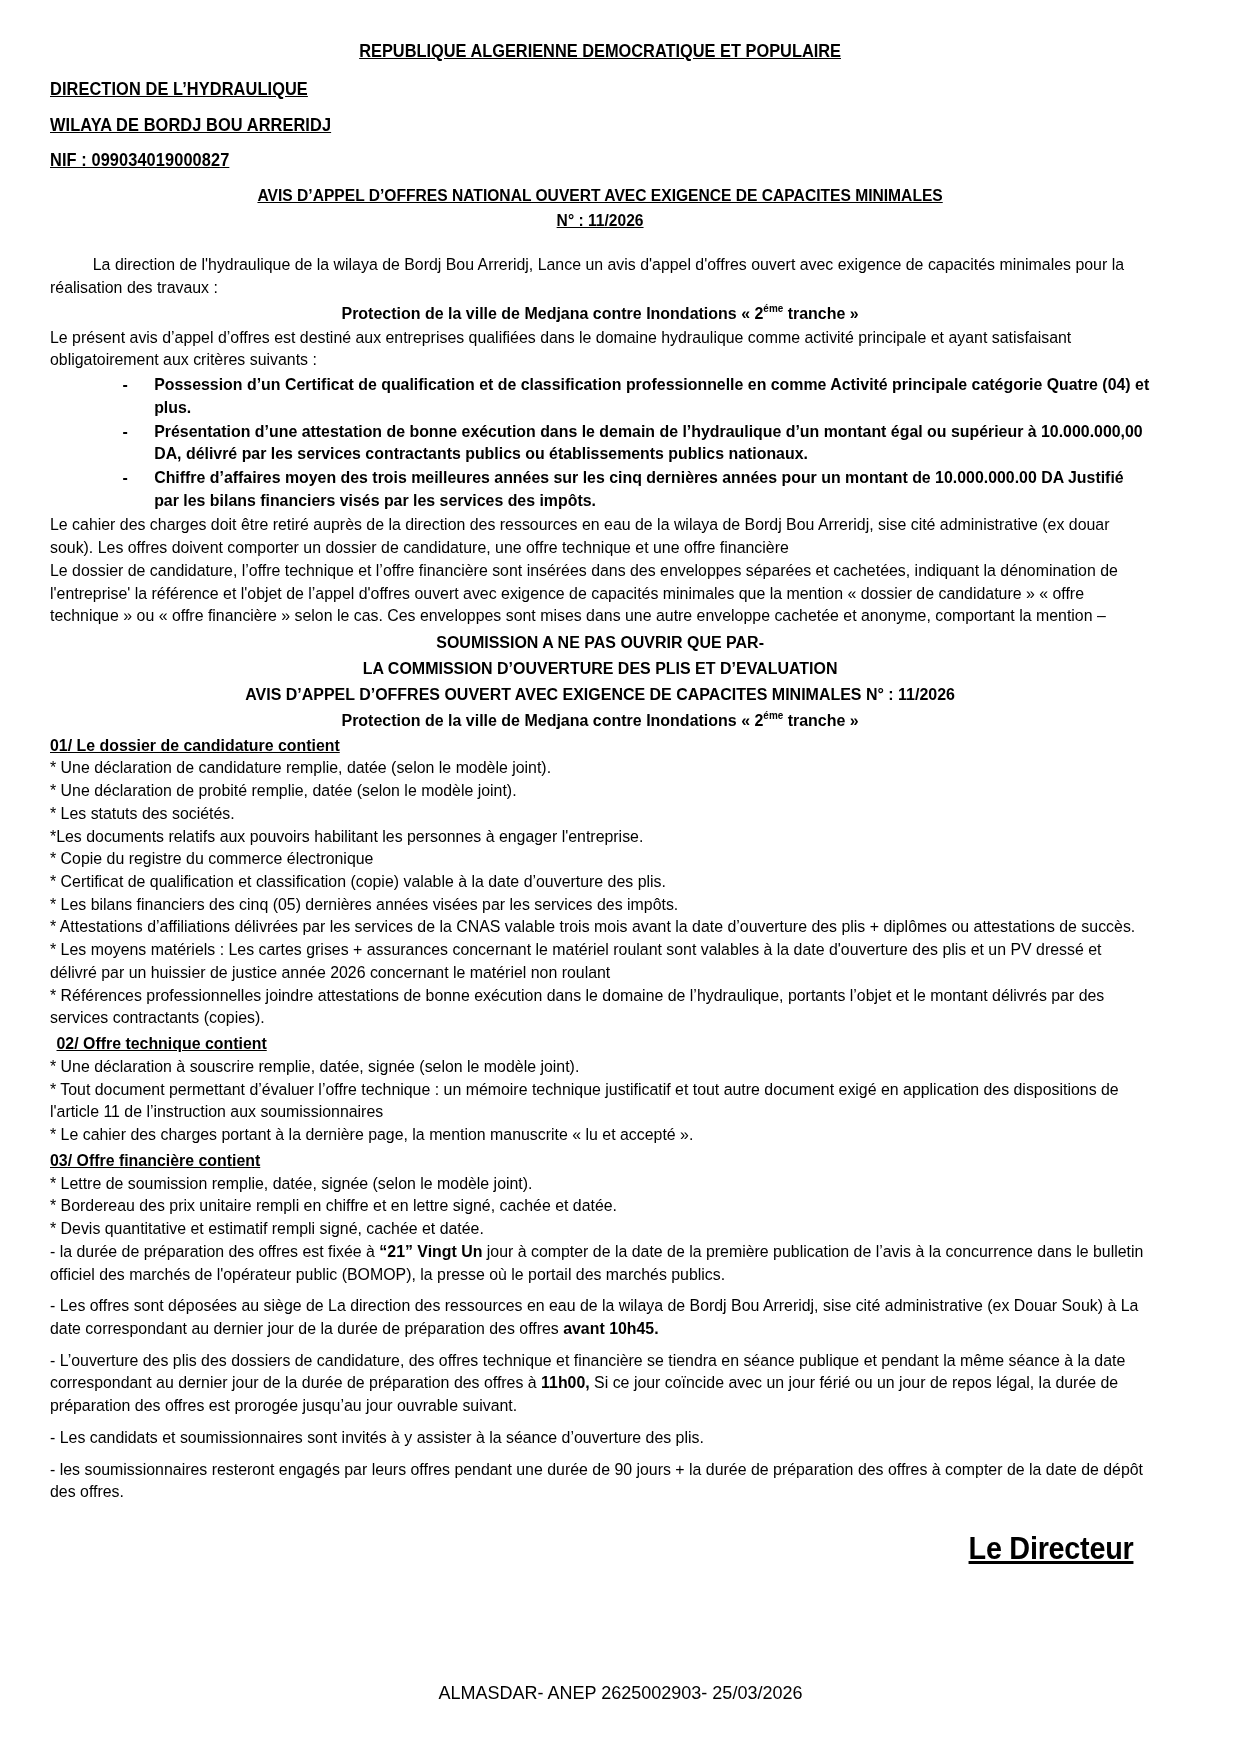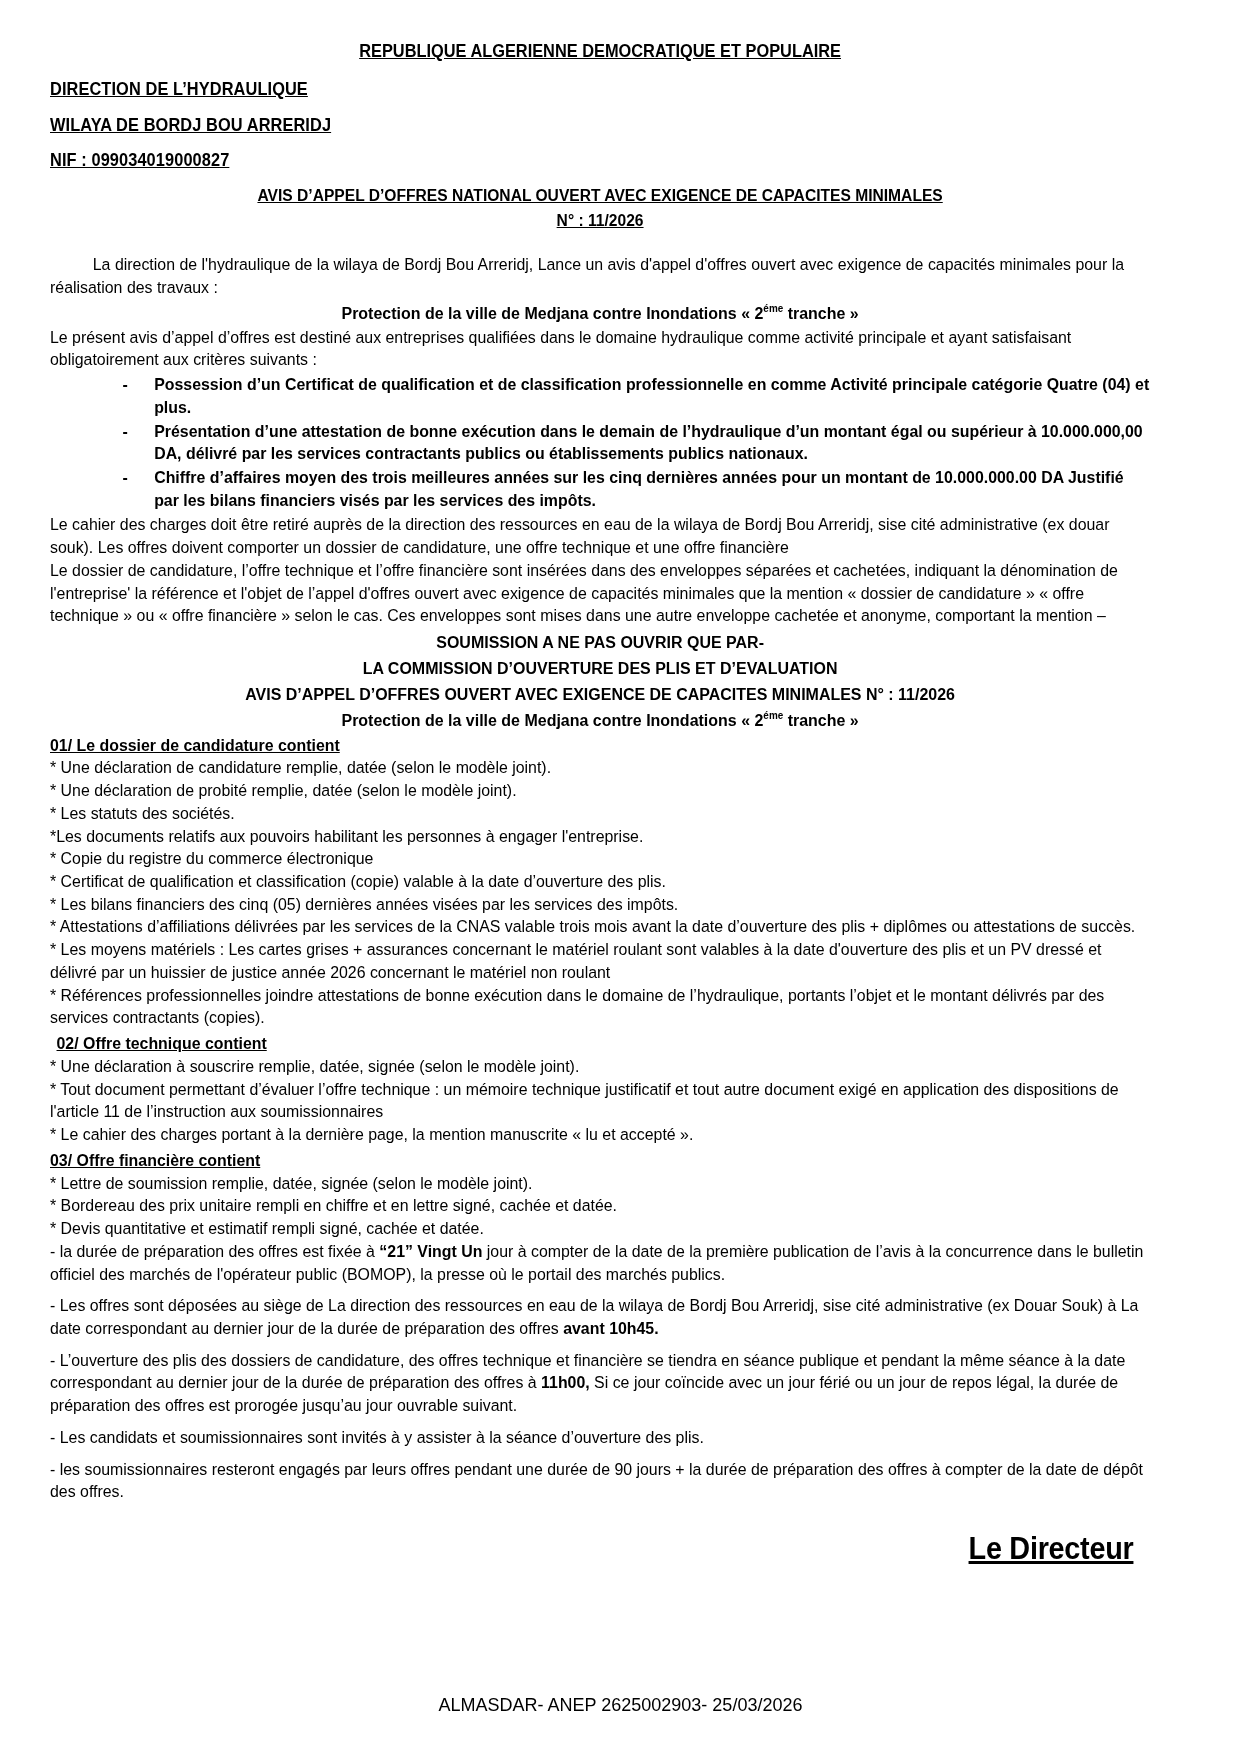--- a/index.html
+++ b/index.html
@@ -113,21 +113,21 @@
     font-size: 31px;
     text-decoration: underline;
     margin-top: 24px;
     padding-right: 18px;
     letter-spacing: -0.3px;
   }
   .footer {
     position: absolute;
     left: 0;
     right: 0;
-    bottom: 38px;
+    bottom: 50px;
     text-align: center;
     font-family: "Liberation Sans", sans-serif;
     font-size: 18px;
     color: #000;
   }
 </style>
 </head>
 <body>
 
 <div class="page">

